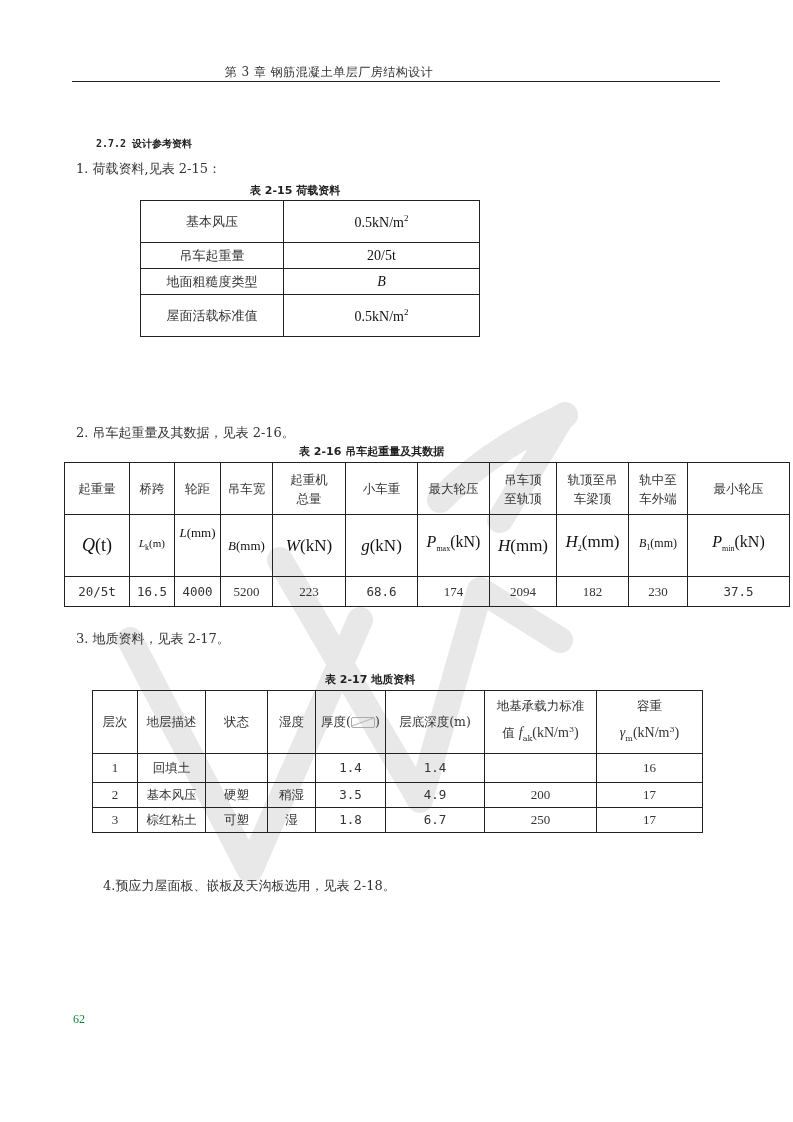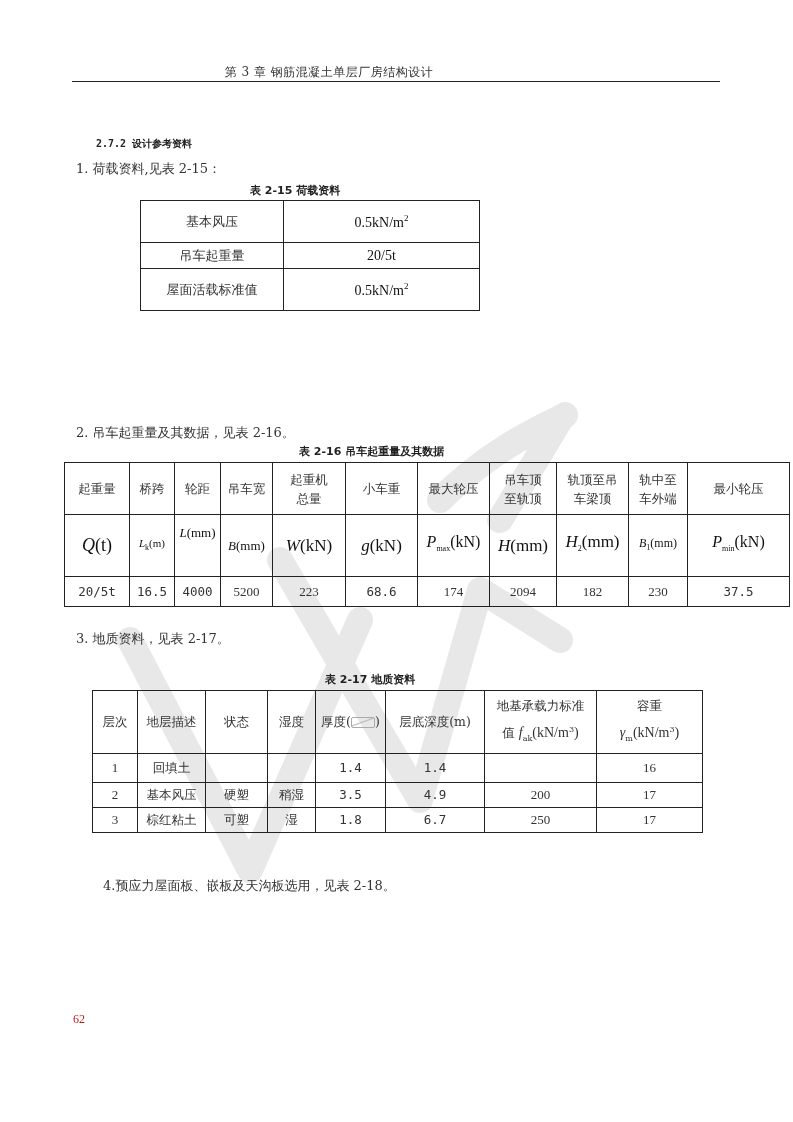--- a/index.html
+++ b/index.html
@@ -18,21 +18,21 @@
   .t16 td { font-size: 12.5px; line-height: 19px; }
   .t16 .sym { font-family: "Liberation Serif", "DejaVu Serif", serif; font-size: 16px; color: #111; }
   .t16 .sym i { font-style: italic; }
   .t16 .sym sub { font-size: 8px; }
   .t16 .num { font-family: "DejaVu Sans Mono", "Liberation Mono", monospace; font-size: 12.5px; }
   .t16 .num.serif { font-family: "Liberation Serif", "DejaVu Serif", serif; font-size: 13px; }
   .t17 td { font-size: 12.5px; line-height: 20px; }
   .t17 .num { font-family: "DejaVu Sans Mono", "Liberation Mono", monospace; font-size: 12.5px; }
   .t17 .num.serif { font-family: "Liberation Serif", "DejaVu Serif", serif; font-size: 13px; }
   .t17 .unit { font-family: "Liberation Serif", "DejaVu Serif", serif; font-size: 14px; }
-  .page-number { left: 73px; top: 1012px; font-size: 12px; font-family: "Liberation Serif", serif; color: #b91c1c; }
+  .page-number { left: 73px; top: 1012px; font-size: 12px; font-family: "Liberation Serif", serif; color: #15803d; }
   .watermark { left: 0; top: 0; width: 793px; height: 1122px; pointer-events: none; }
   .broken-img { display: inline-block; width: 22px; height: 9px; border: 1px solid #aaa; border-radius: 2px; vertical-align: middle;
                 background: linear-gradient(160deg, transparent 40%, #bbb 45%, transparent 55%); }
 </style>
 </head>
 <body>
 
 <svg class="abs watermark" viewBox="0 0 793 1122">
   <g fill="none" stroke="#e6e6e6" stroke-width="26" stroke-linecap="round" stroke-linejoin="round" opacity="0.9">
     <path d="M130 640 L250 870 L360 620"></path>
@@ -56,20 +56,24 @@
       <col style="width:196px">
     </colgroup>
   <tbody>
   <tr style="height:42px">
     <td>基本风压</td>
     <td class="val"><span>0.5kN/m</span><sup style="font-size:9px">2</sup></td>
   </tr>
   <tr style="height:26px">
     <td>吊车起重量</td>
     <td class="val">20/5t</td>
+  </tr>
+  <tr style="height:26px">
+    <td>地面粗糙度类型</td>
+    <td class="val" style="font-style:italic">B</td>
   </tr>
   <tr style="height:42px">
     <td>屋面活载标准值</td>
     <td class="val"><span>0.5kN/m</span><sup style="font-size:9px">2</sup></td>
   </tr>
 </tbody>
   </table>
 
 <div class="abs para" style="left:76px; top:424px;">2. 吊车起重量及其数据，见表 2-16。</div>
 <div class="abs caption" style="left:299px; top:444px;">表 2-16    吊车起重量及其数据</div>

